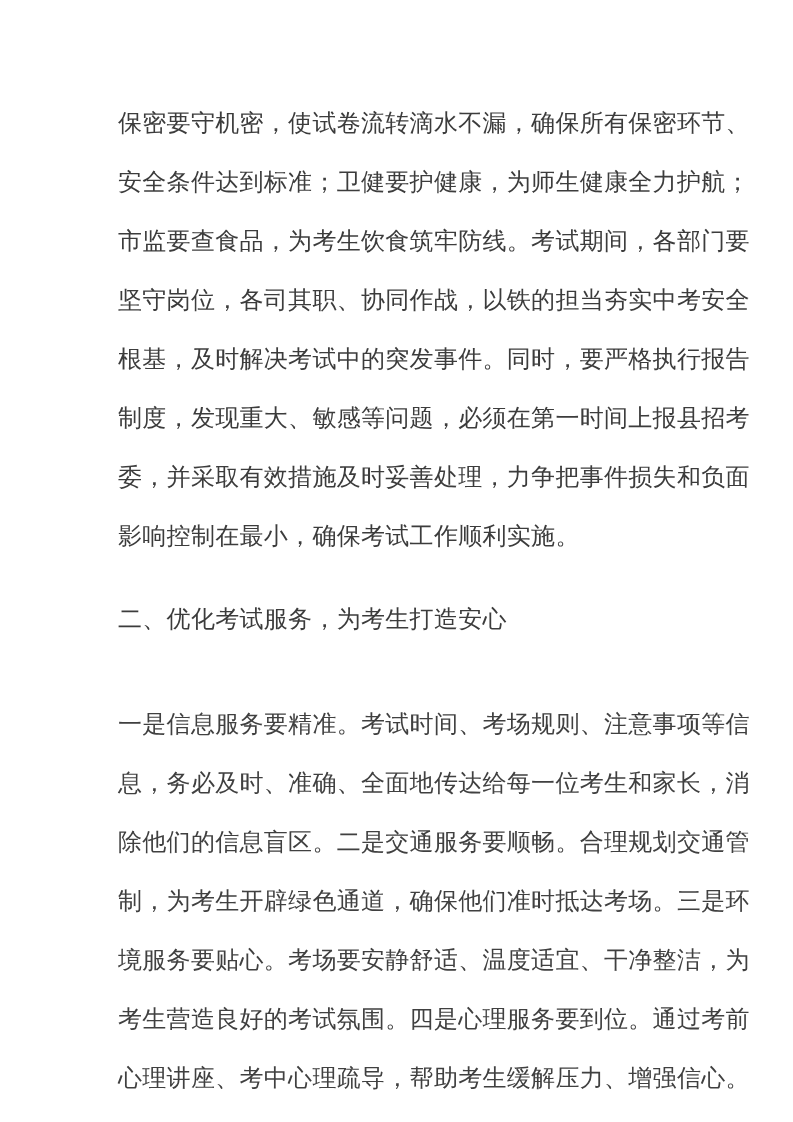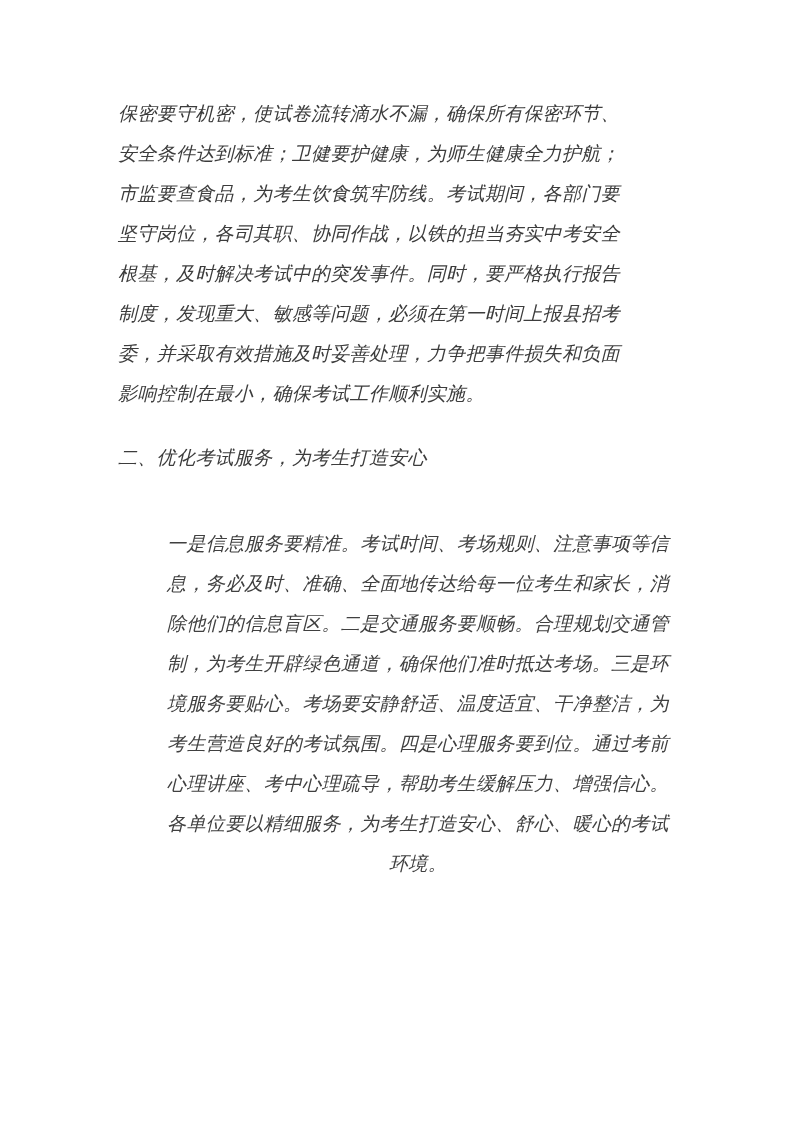--- a/index.html
+++ b/index.html
@@ -17,27 +17,26 @@
   }
   .content {
     position: absolute;
     left: 118px;
     top: 94px;
     width: 600px;
   }
   .para, .heading {
     margin: 0;
     padding: 0;
-    font-size: 19px;
+    font-size: 24px;
     font-weight: 400;
-    line-height: 40px;
+    line-height: 59px;
     letter-spacing: 0.3px;
     white-space: pre; 
     color: #3c3c3c;
-    font-style: italic;
   }
   .heading {
     margin-top: 24px;
     margin-bottom: 46px;
   }
 </style>
 </head>
 <body>
 
 <div class="page" style="background: rgb(255, 255, 255);">

